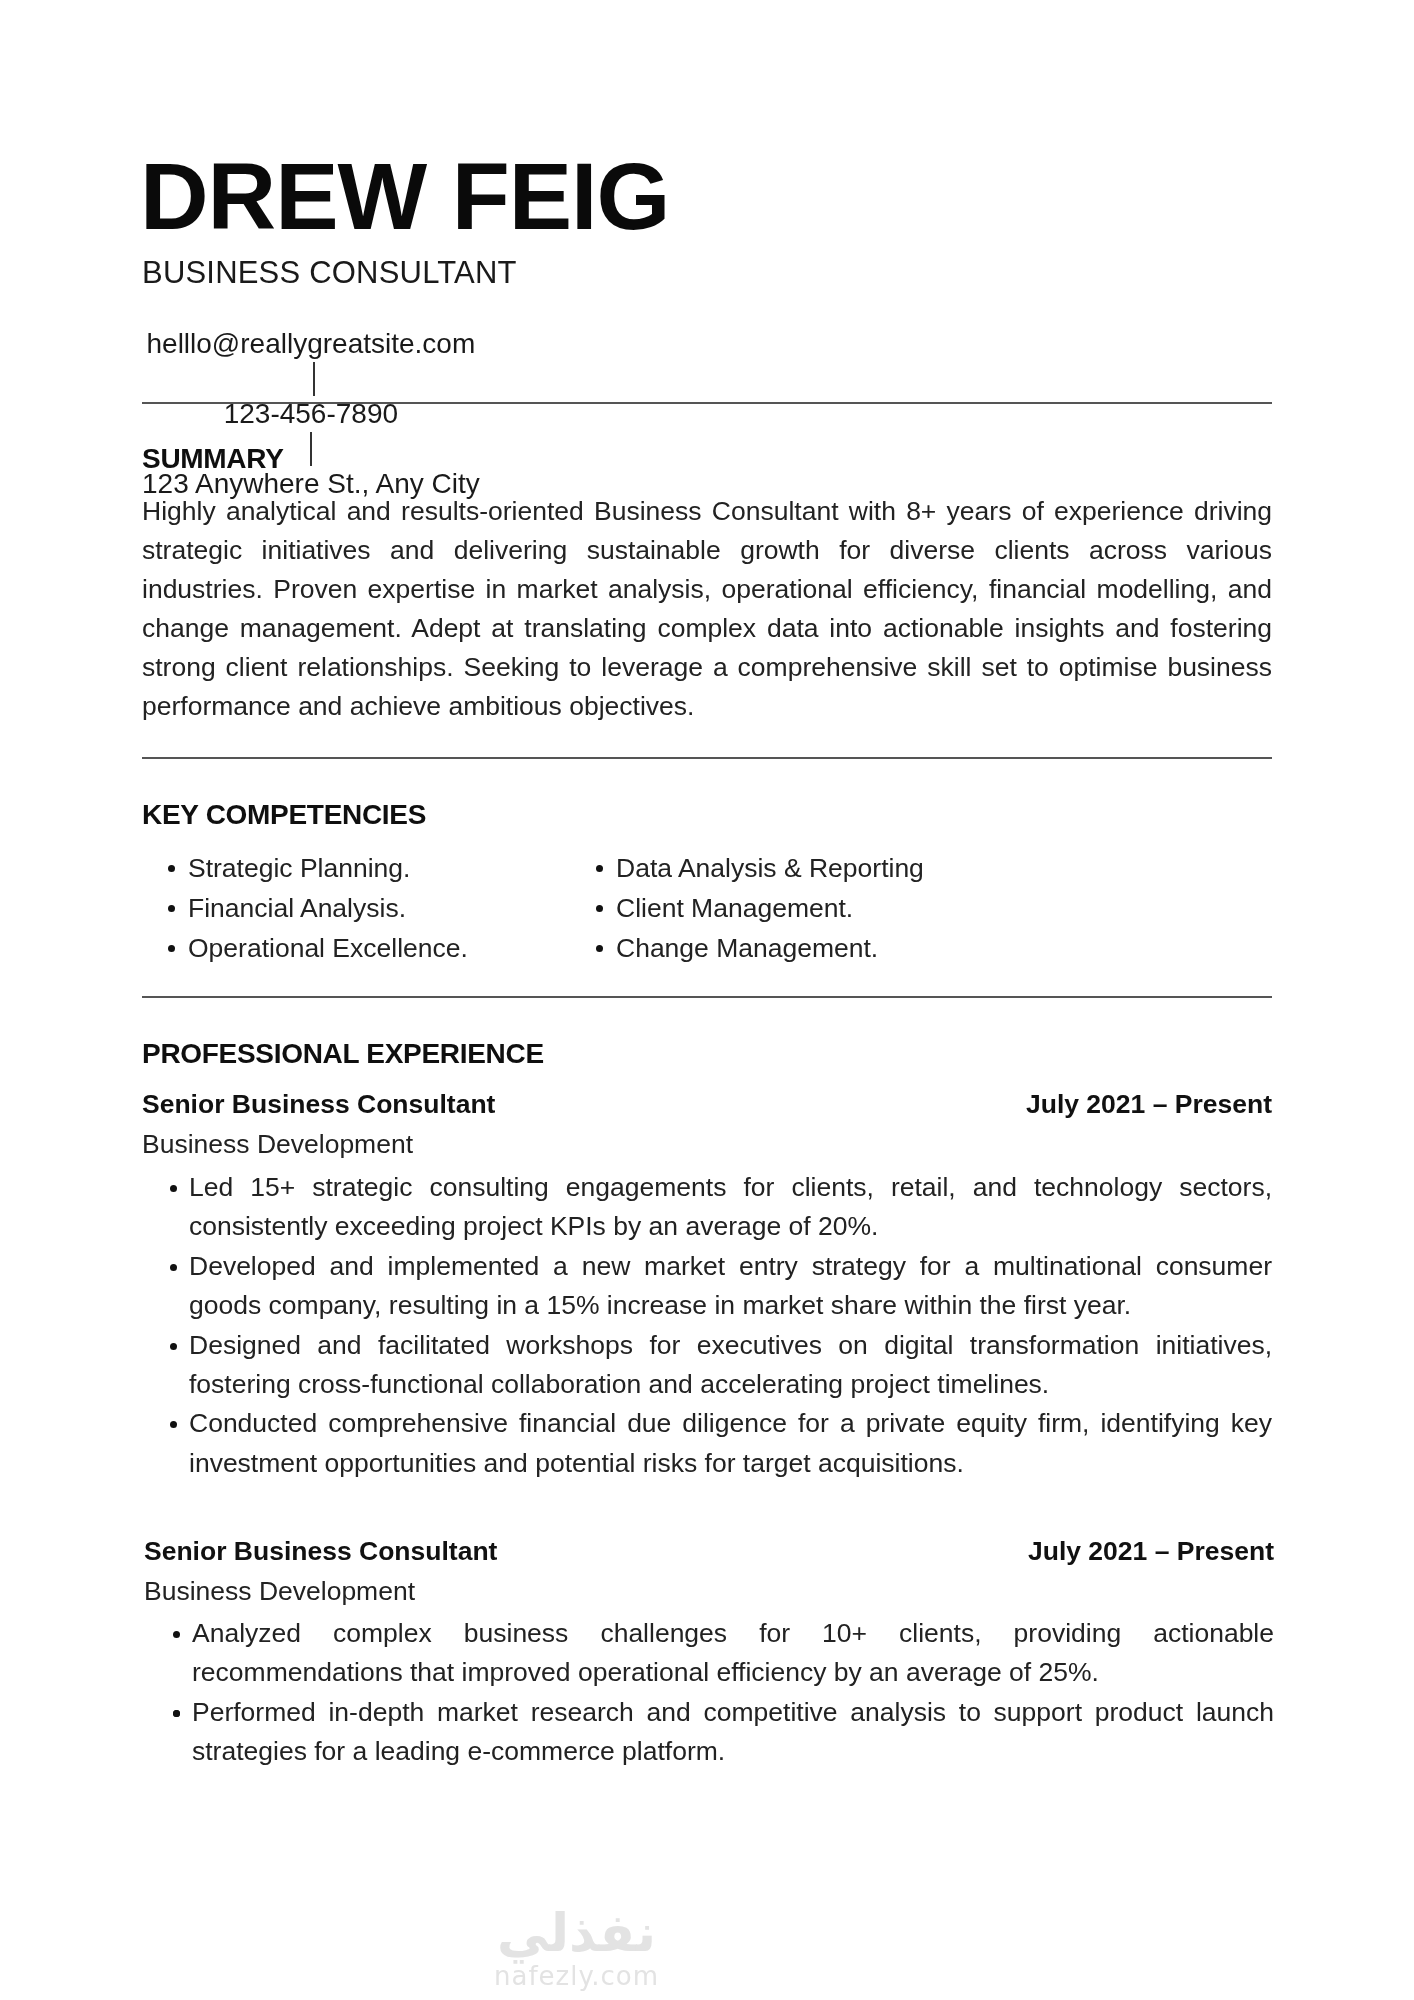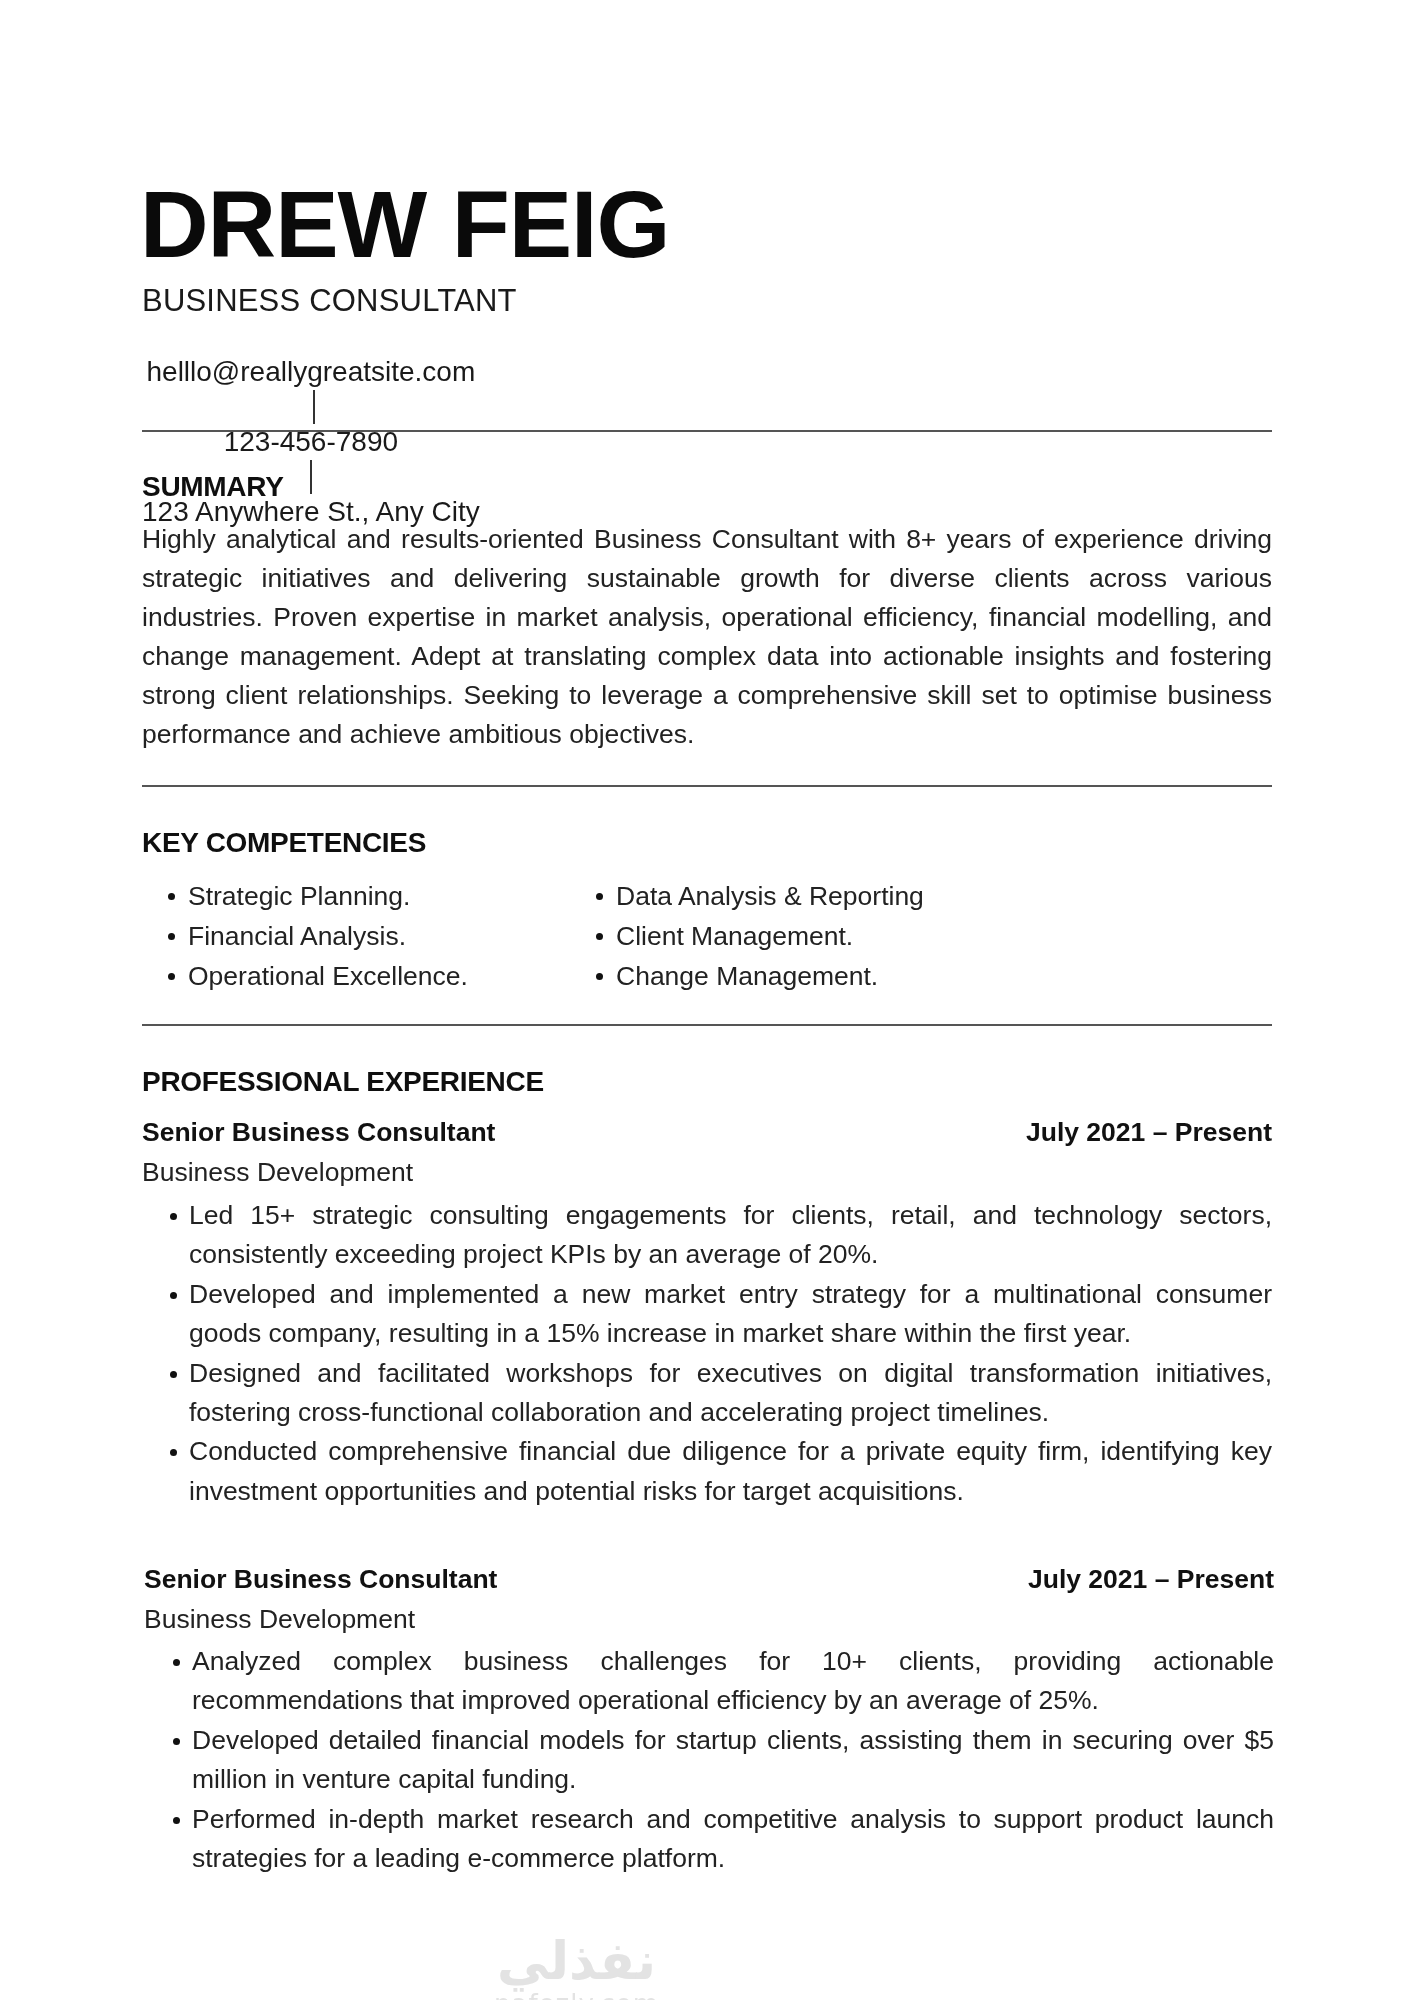--- a/index.html
+++ b/index.html
@@ -1,18 +1,18 @@
 <!DOCTYPE html>
 <html><head>
 <meta charset="utf-8">
 <style>
   html, body { margin: 0; padding: 0; background: #ffffff; }
   body { width: 1414px; height: 2000px; position: relative; overflow: hidden;
          font-family: "Liberation Sans", "DejaVu Sans", sans-serif; color: #1f1f1f; }
-  .abs { position: absolute; margin-top: 28px; }
+  .abs { position: absolute; }
   .name { left: 140px; top: 146px; font-size: 95px; font-weight: 700; line-height: 100px;
           color: #0a0a0a; letter-spacing: -1px; white-space: nowrap; }
   .title { left: 142px; top: 254px; font-size: 31px; line-height: 38px; color: #1a1a1a;
            letter-spacing: 0.2px; white-space: nowrap; }
   .contact { left: 142px; top: 326px; font-size: 28px; line-height: 36px; color: #1a1a1a;
              white-space: nowrap; display: flex; align-items: center; flex-direction: column; }
   .contact .sep { display: inline-block; width: 2px; height: 34px; background: #333;
                   margin: 0 20px 0 26px; }
   .contact .sep.b { margin: 0 20px 0 20px; }
   .divider { left: 142px; width: 1130px; height: 2px; background: #555; }
@@ -79,20 +79,20 @@
   <div class="job-bullet"><span class="bullet-dot"></span><span>Developed and implemented a new market entry strategy for a multinational consumer goods company, resulting in a 15% increase in market share within the first year.</span></div>
   <div class="job-bullet"><span class="bullet-dot"></span><span>Designed and facilitated workshops for executives on digital transformation initiatives, fostering cross-functional collaboration and accelerating project timelines.</span></div>
   <div class="job-bullet"><span class="bullet-dot"></span><span>Conducted comprehensive financial due diligence for a private equity firm, identifying key investment opportunities and potential risks for target acquisitions.</span></div>
 </div>
 
 <div class="abs job-title" style="left:144px; top:1534px;">Senior Business Consultant</div>
 <div class="abs job-date" style="right:140px; top:1534px;">July 2021 – Present</div>
 <div class="abs job-sub" style="left:144px; top:1574px;">Business Development</div>
 <div class="abs job-bullets" style="left:192px; top:1614px; width:1082px;">
   <div class="job-bullet"><span class="bullet-dot"></span><span>Analyzed complex business challenges for 10+ clients, providing actionable recommendations that improved operational efficiency by an average of 25%.</span></div>
-  <div class="job-bullet"><span class="bullet-dot"></span><span>Developed detailed financial models for startup clients, assisting them in securing over $5 million in venture capital funding.</span></div>
+  <div class="job-bullet"><span class="bullet-dot"></span></div>
   <div class="job-bullet"><span class="bullet-dot"></span><span>Performed in-depth market research and competitive analysis to support product launch strategies for a leading e-commerce platform.</span></div>
 </div>
 
 <div class="abs watermark">
   <div class="wm-ar" dir="rtl">نفذلي</div>
   <div class="wm-en">nafezly.com</div>
 </div>
 
 </body></html>

